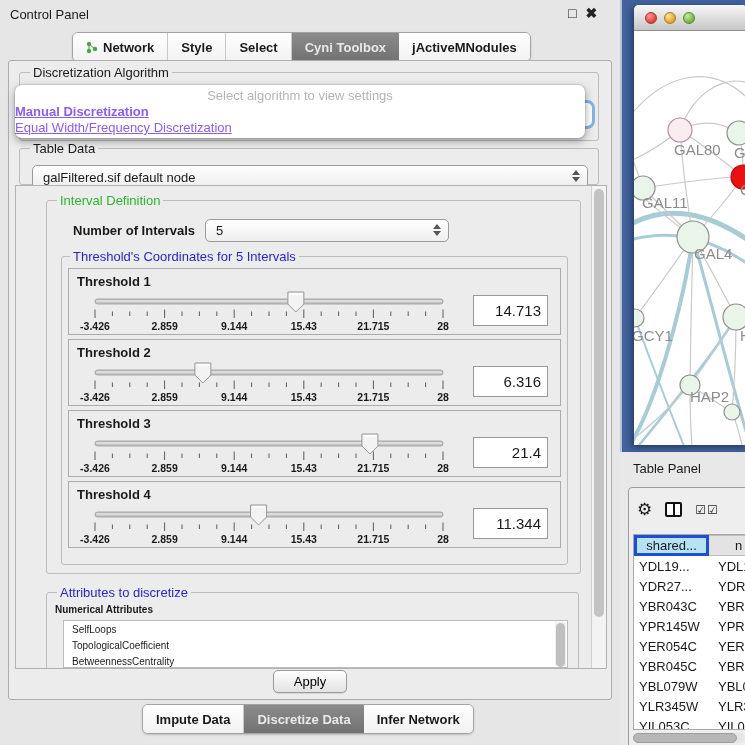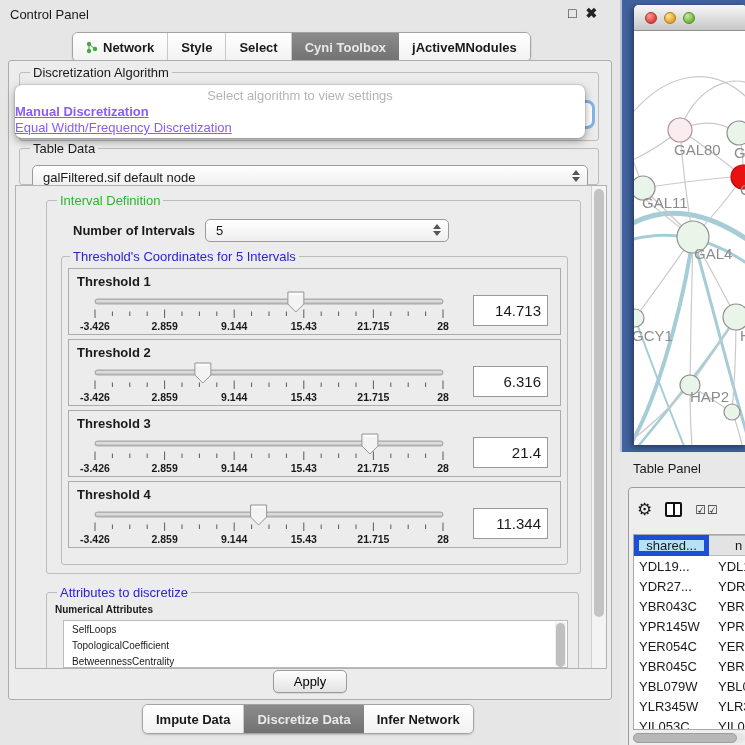--- a/index.html
+++ b/index.html
@@ -99,21 +99,21 @@
   .table-box { position:absolute; left:8px; top:487px; width:120px; height:260px;
                border:1px solid #9a9a9a; border-radius:4px 0 0 0; background:#eeeeee; }
   .tp-toolbar { position:absolute; left:8px; top:13px; display:flex; align-items:center; gap:13px; }
   .gear { font-size:17px; line-height:17px; color:#1a1a1a; }
   .split-icon { width:17px; height:15px; border:2px solid #111; border-radius:2px; position:relative; background:#fff; }
   .split-icon:before { content:""; position:absolute; left:50%; top:0; bottom:0; width:2px; background:#111; transform:translateX(-50%); }
   .checks { font-size:12px; letter-spacing:1px; color:#222; }
 
   .tp-grid { position:absolute; left:4px; top:46px; width:140px; bottom:16px; background:#fff; border:1px solid #a8a8a8; overflow:hidden; }
   .tp-header { display:flex; height:21px; font-size:13px; }
-  .th1 { width:75px; background:#b7e2f1; border:5px solid #1d4ed8; display:flex; align-items:center; justify-content:center; }
+  .th1 { width:75px; background:#b7e2f1; border:3px solid #1d4ed8; display:flex; align-items:center; justify-content:center; }
   .th2 { flex:1; background:#e3e3e3; border-top:1px solid #bbb; border-bottom:1px solid #bbb; display:flex; align-items:center; padding-left:26px; }
   .tp-row { display:flex; height:20px; font-size:13px; align-items:center; }
   .td1 { width:75px; padding-left:5px; }
   .td2 { flex:1; padding-left:9px; }
   .tp-hscroll { position:absolute; left:4px; bottom:3px; width:112px; height:10px; background:#e6e6e6; border-radius:5px; }
   .tp-hthumb { width:93%; height:10px; background:#b7b7b7; border:1px solid #9e9e9e; border-radius:5px; }
 </style>
 </head>
 <body>
 

